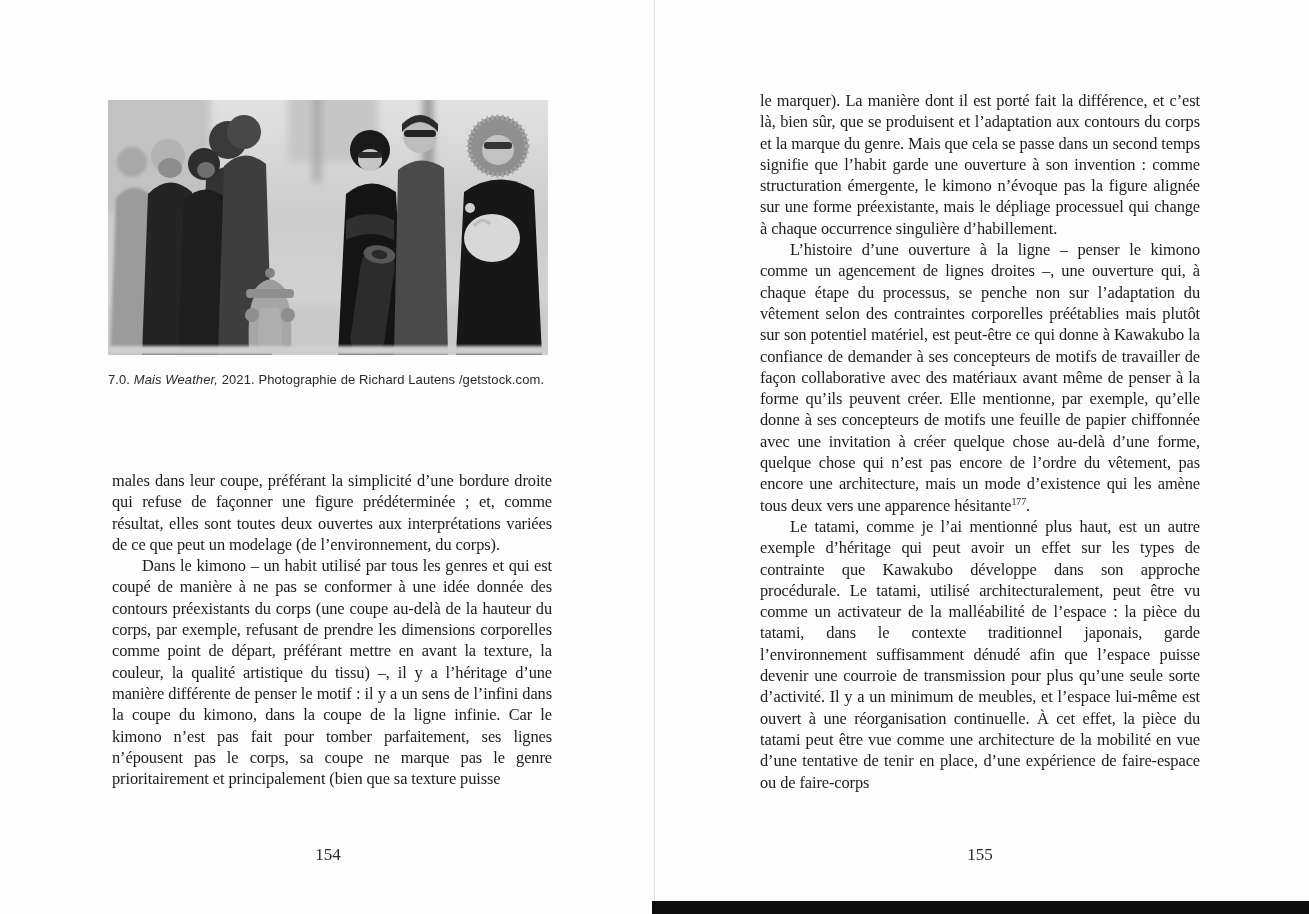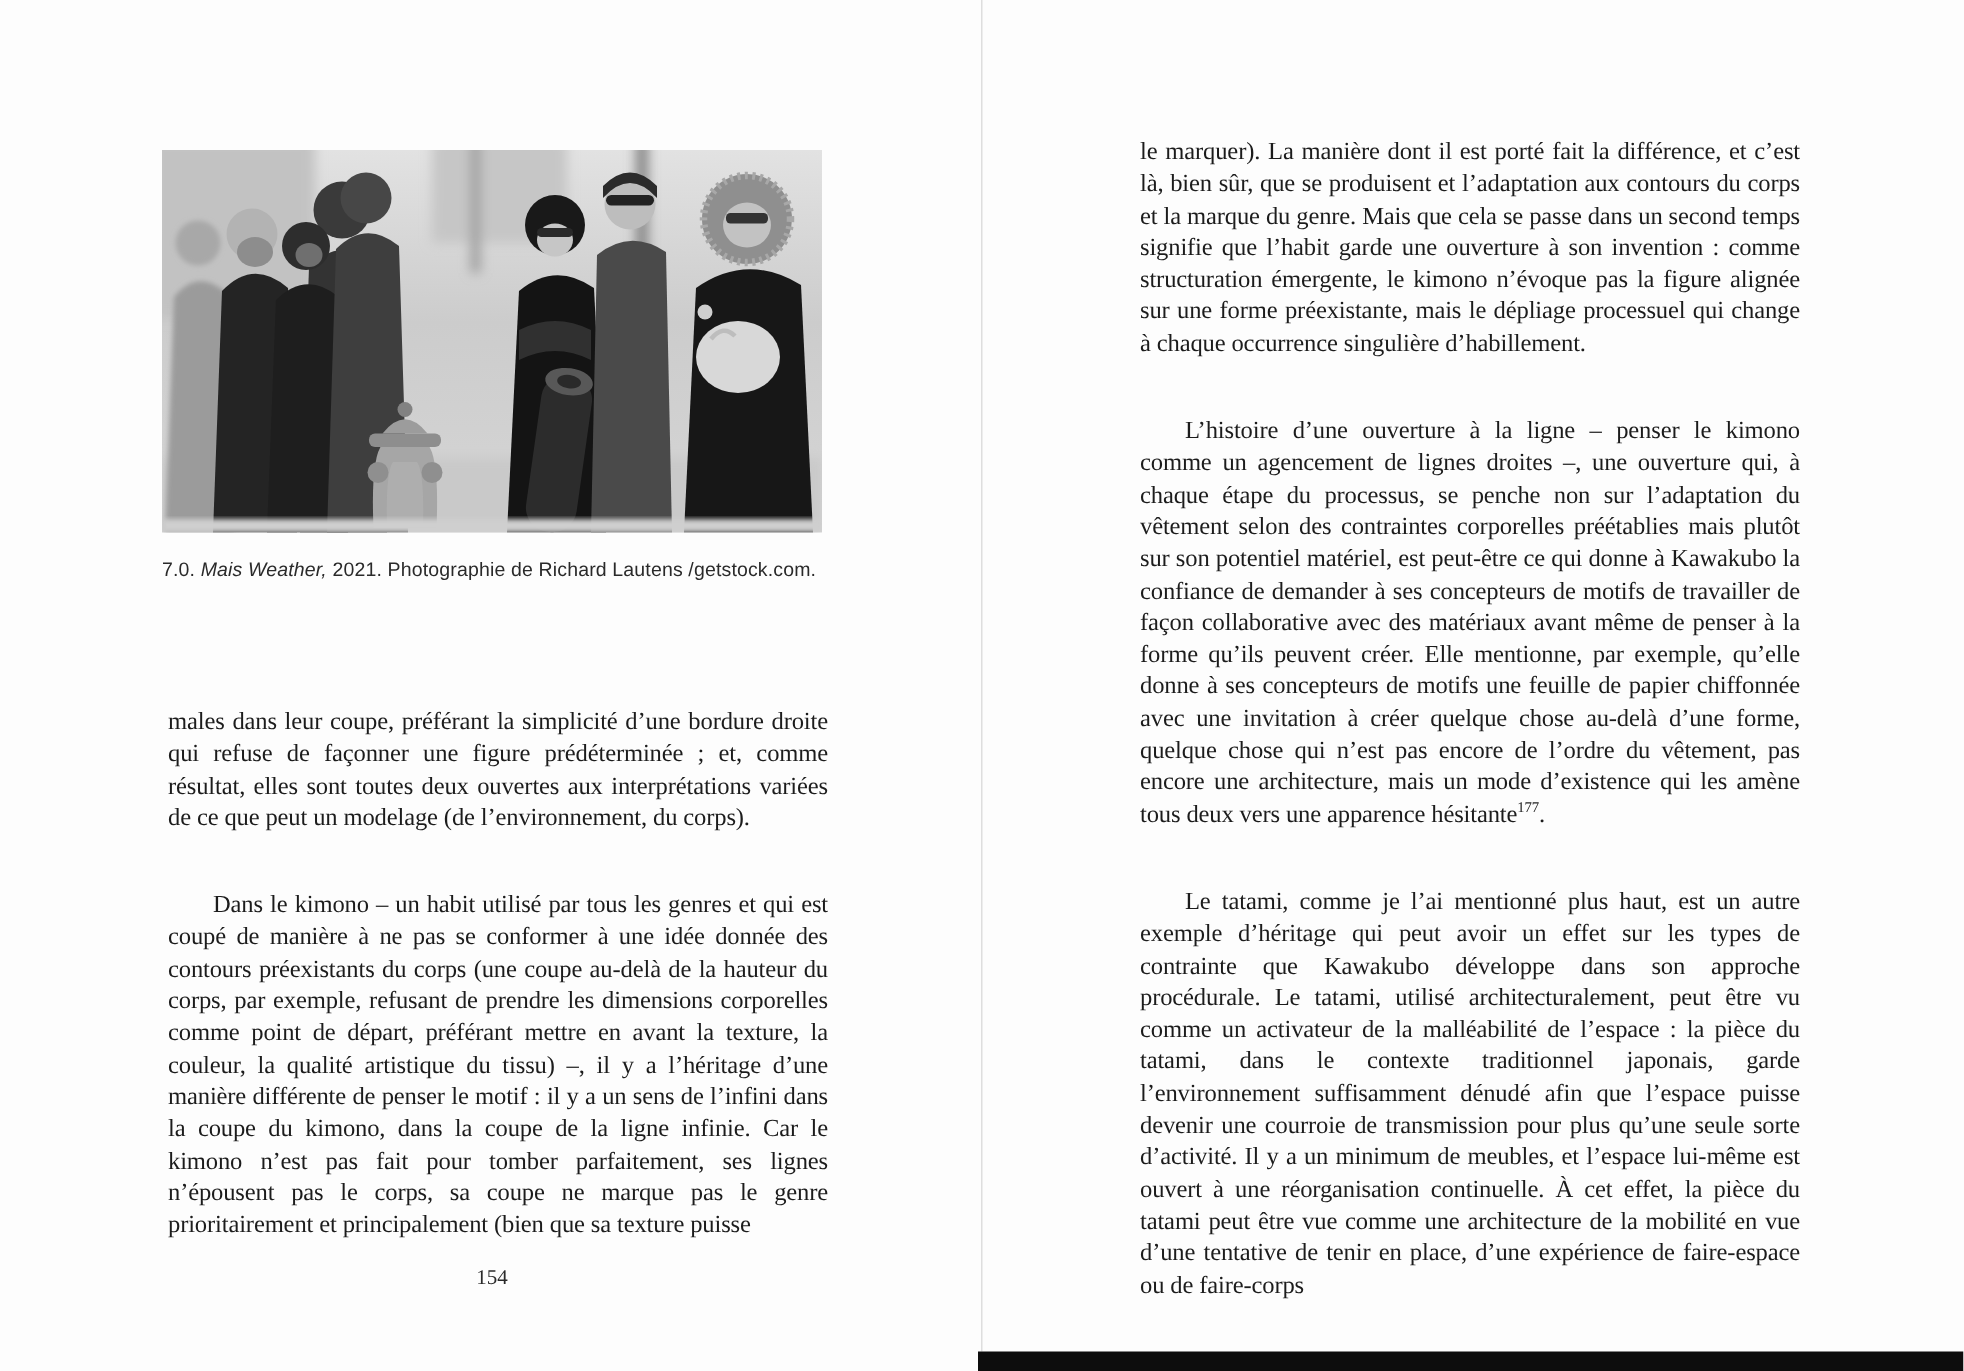--- a/index.html
+++ b/index.html
@@ -33,26 +33,26 @@
   .body-text {
     position: absolute; width: 440px;
     font-size: 16.4px; line-height: 21.3px;
     letter-spacing: -0.1px;
     text-align: justify; color: #1c1c1c;
     hyphens: auto; -webkit-hyphens: auto;
   }
   .page-left  .body-text { left: 112px; top: 470px; }
   .page-right .body-text { left: 105px; top: 90px; }
   .body-text p { margin: 0; }
-  .body-text p.indent { text-indent: 30px; margin-top: 37px; }
+  .body-text p.indent { text-indent: 30px; }
   sup.fnref { font-size: 0.6em; vertical-align: super; line-height: 0; }
 
   .pagenum {
     position: absolute; top: 845px; width: 440px;
-    text-align: center; font-size: 14px; color: #2a2a2a;
+    text-align: center; font-size: 17px; color: #2a2a2a;
     font-family: "Liberation Serif", serif;
   }
   .page-left  .pagenum { left: 108px; }
   .page-right .pagenum { left: 105px; }
 
   .bottom-bar {
     position: absolute; left: 652px; right: 0; bottom: 0; height: 13px;
     background: #0d0d0d;
   }
 </style>
@@ -156,16 +156,17 @@
   </div>
 
   <div class="page page-right">
 
     <div class="body-text">
       <p>le marquer). La manière dont il est porté fait la différence, et c’est là, bien sûr, que se produisent et l’adaptation aux contours du corps et la marque du genre. Mais que cela se passe dans un second temps signifie que l’habit garde une ouverture à son invention&nbsp;: comme structuration émergente, le kimono n’évoque pas la figure alignée sur une forme préexistante, mais le dépliage processuel qui change à chaque occurrence singulière d’habillement.</p>
       <p class="indent"><span>L’histoire d’une ouverture à la ligne – penser le kimono comme un agencement de lignes droites –, une ouverture qui, à chaque étape du processus, se penche non sur l’adaptation du vêtement selon des contraintes corporelles préétablies mais plutôt sur son potentiel matériel, est peut-être ce qui donne à Kawakubo la confiance de demander à ses concepteurs de motifs de travailler de façon collaborative avec des matériaux avant même de penser à la forme qu’ils peuvent créer. Elle mentionne, par exemple, qu’elle donne à ses concepteurs de motifs une feuille de papier chiffonnée avec une invitation à créer quelque chose au-delà d’une forme, quelque chose qui n’est pas encore de l’ordre du vêtement, pas encore une architecture, mais un mode d’existence qui les amène tous deux vers une apparence hésitante</span><sup class="fnref">177</sup><span>.</span></p>
       <p class="indent">Le tatami, comme je l’ai mentionné plus haut, est un autre exemple d’héritage qui peut avoir un effet sur les types de contrainte que Kawakubo développe dans son approche procédurale. Le tatami, utilisé architecturalement, peut être vu comme un activateur de la malléabilité de l’espace&nbsp;: la pièce du tatami, dans le contexte traditionnel japonais, garde l’environnement suffisamment dénudé afin que l’espace puisse devenir une courroie de transmission pour plus qu’une seule sorte d’activité. Il y a un minimum de meubles, et l’espace lui-même est ouvert à une réorganisation continuelle. À cet effet, la pièce du tatami peut être vue comme une architecture de la mobilité en vue d’une tentative de tenir en place, d’une expérience de faire-espace ou de faire-corps</p>
     </div>
 
+    <div class="pagenum">155</div>
   </div>
 
   <div class="bottom-bar"></div>
 </div>
 
 </body></html>

